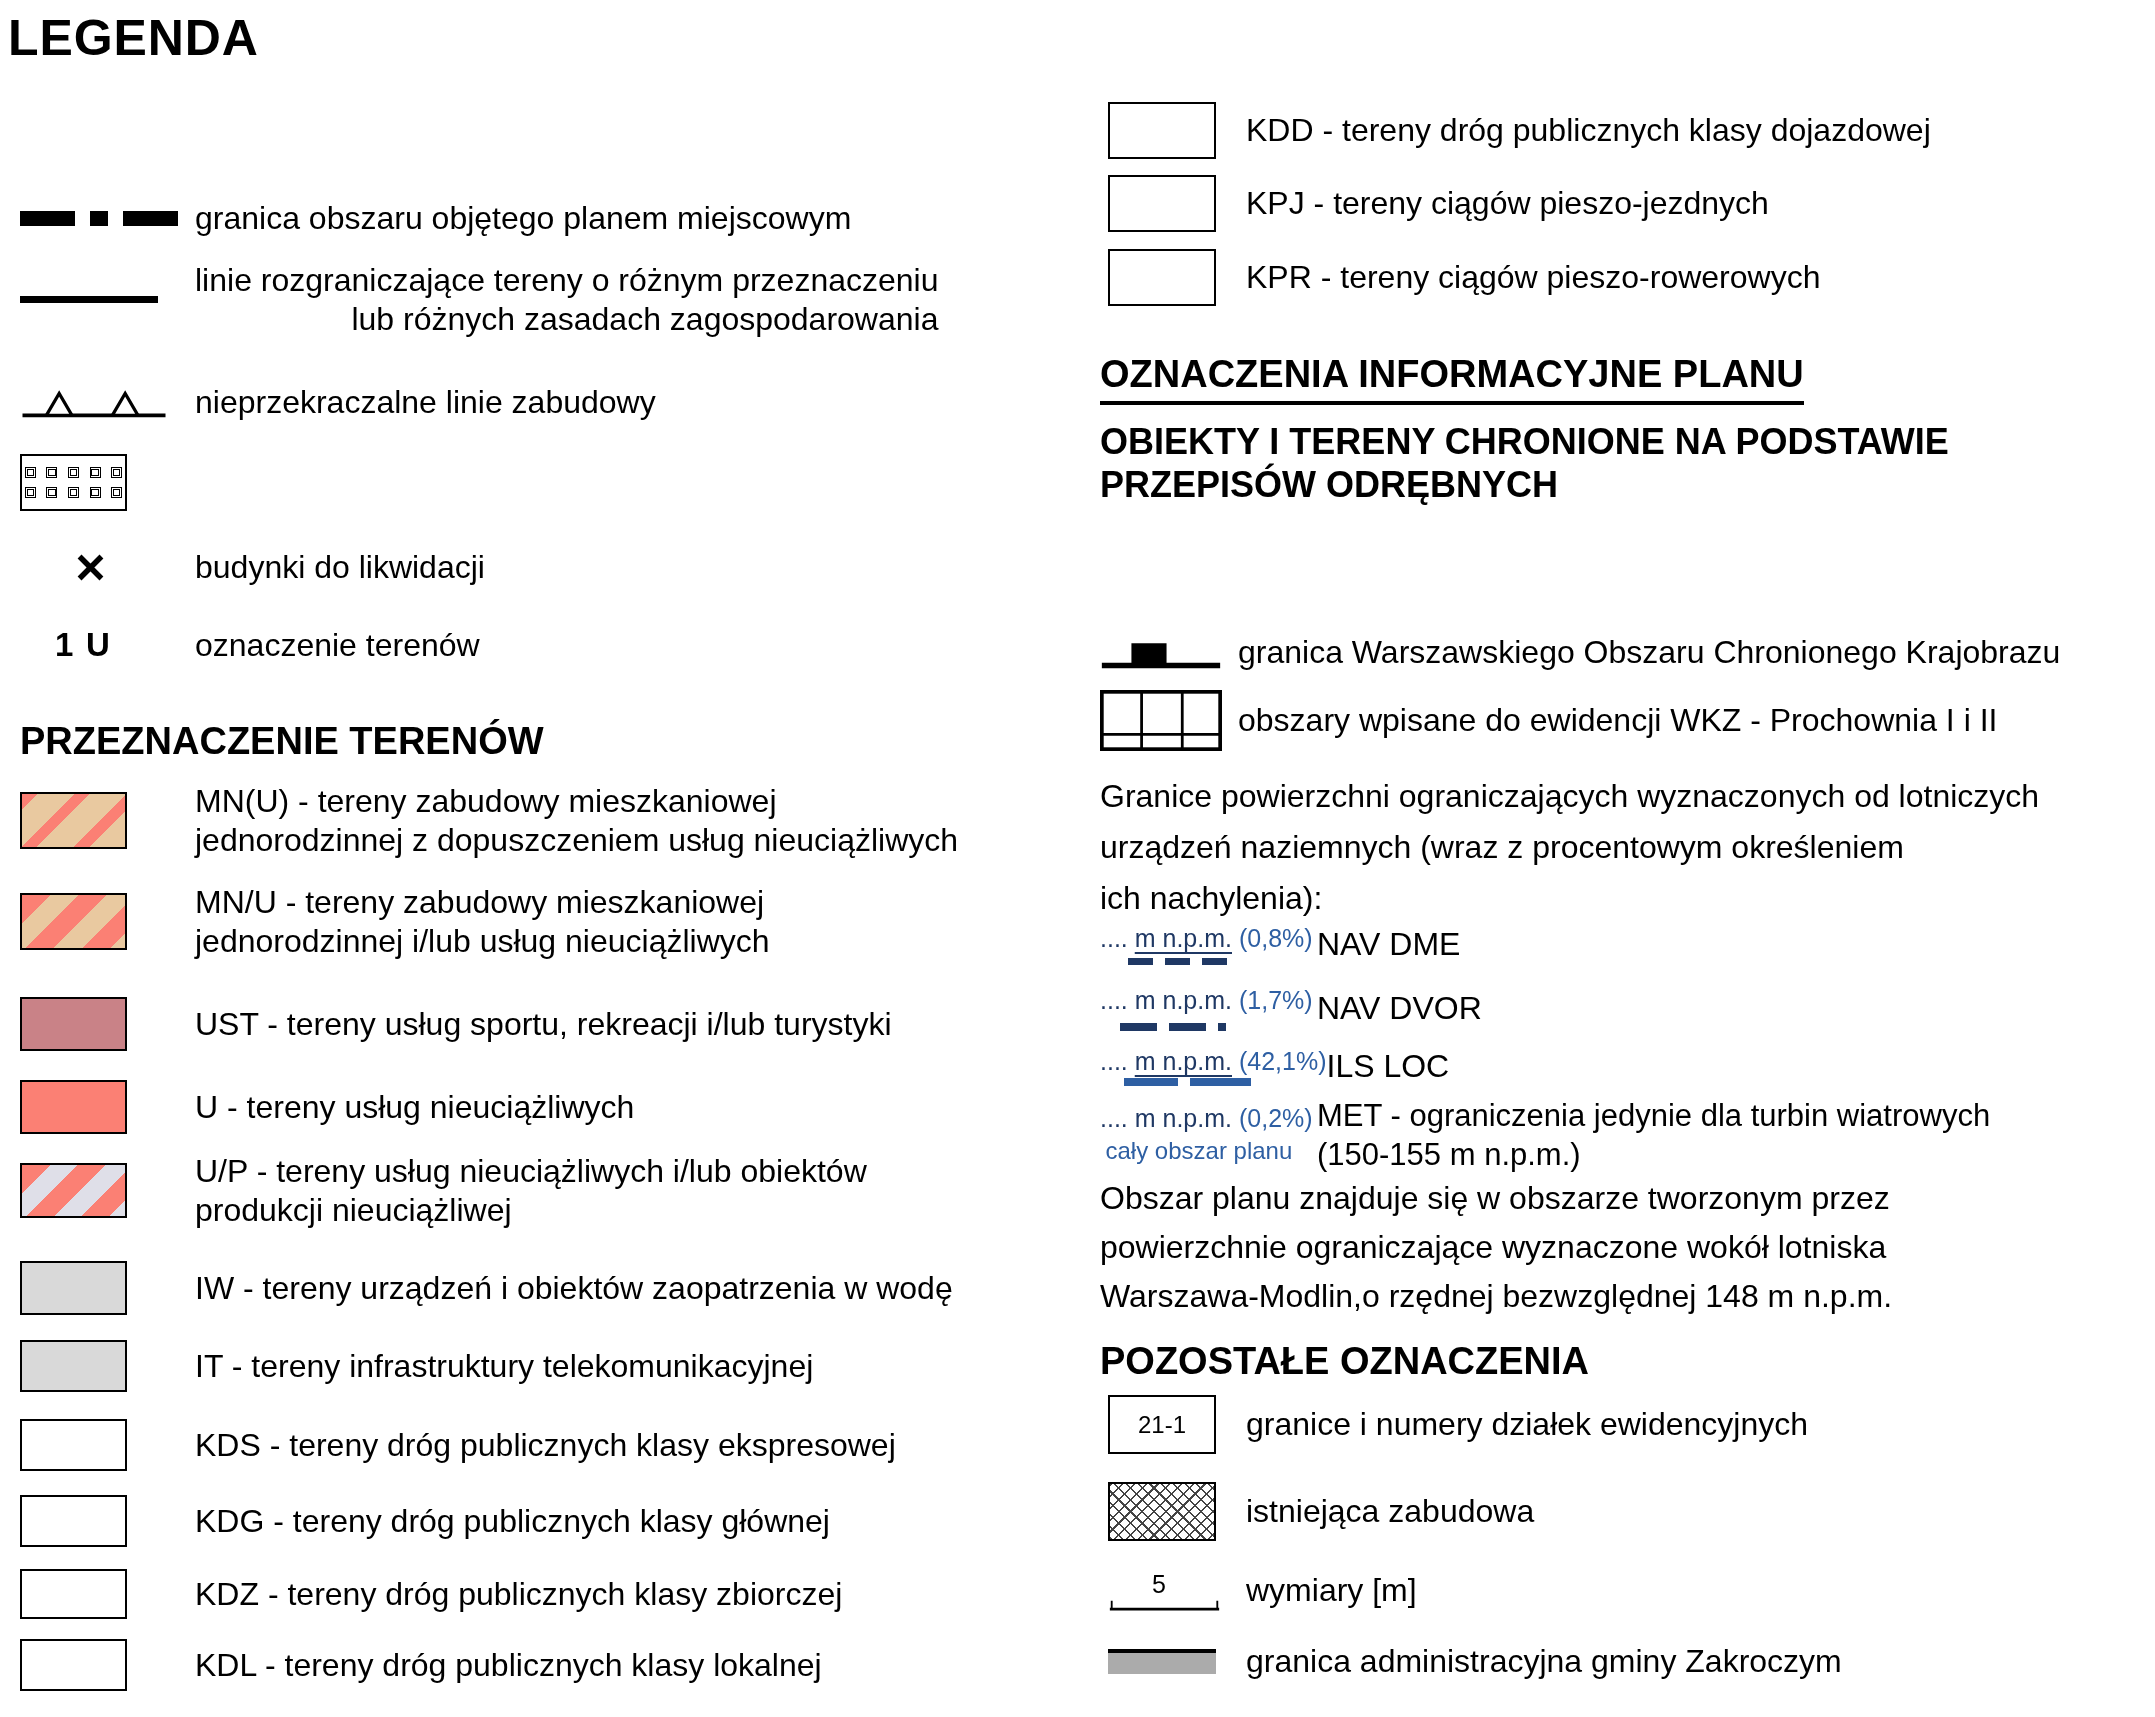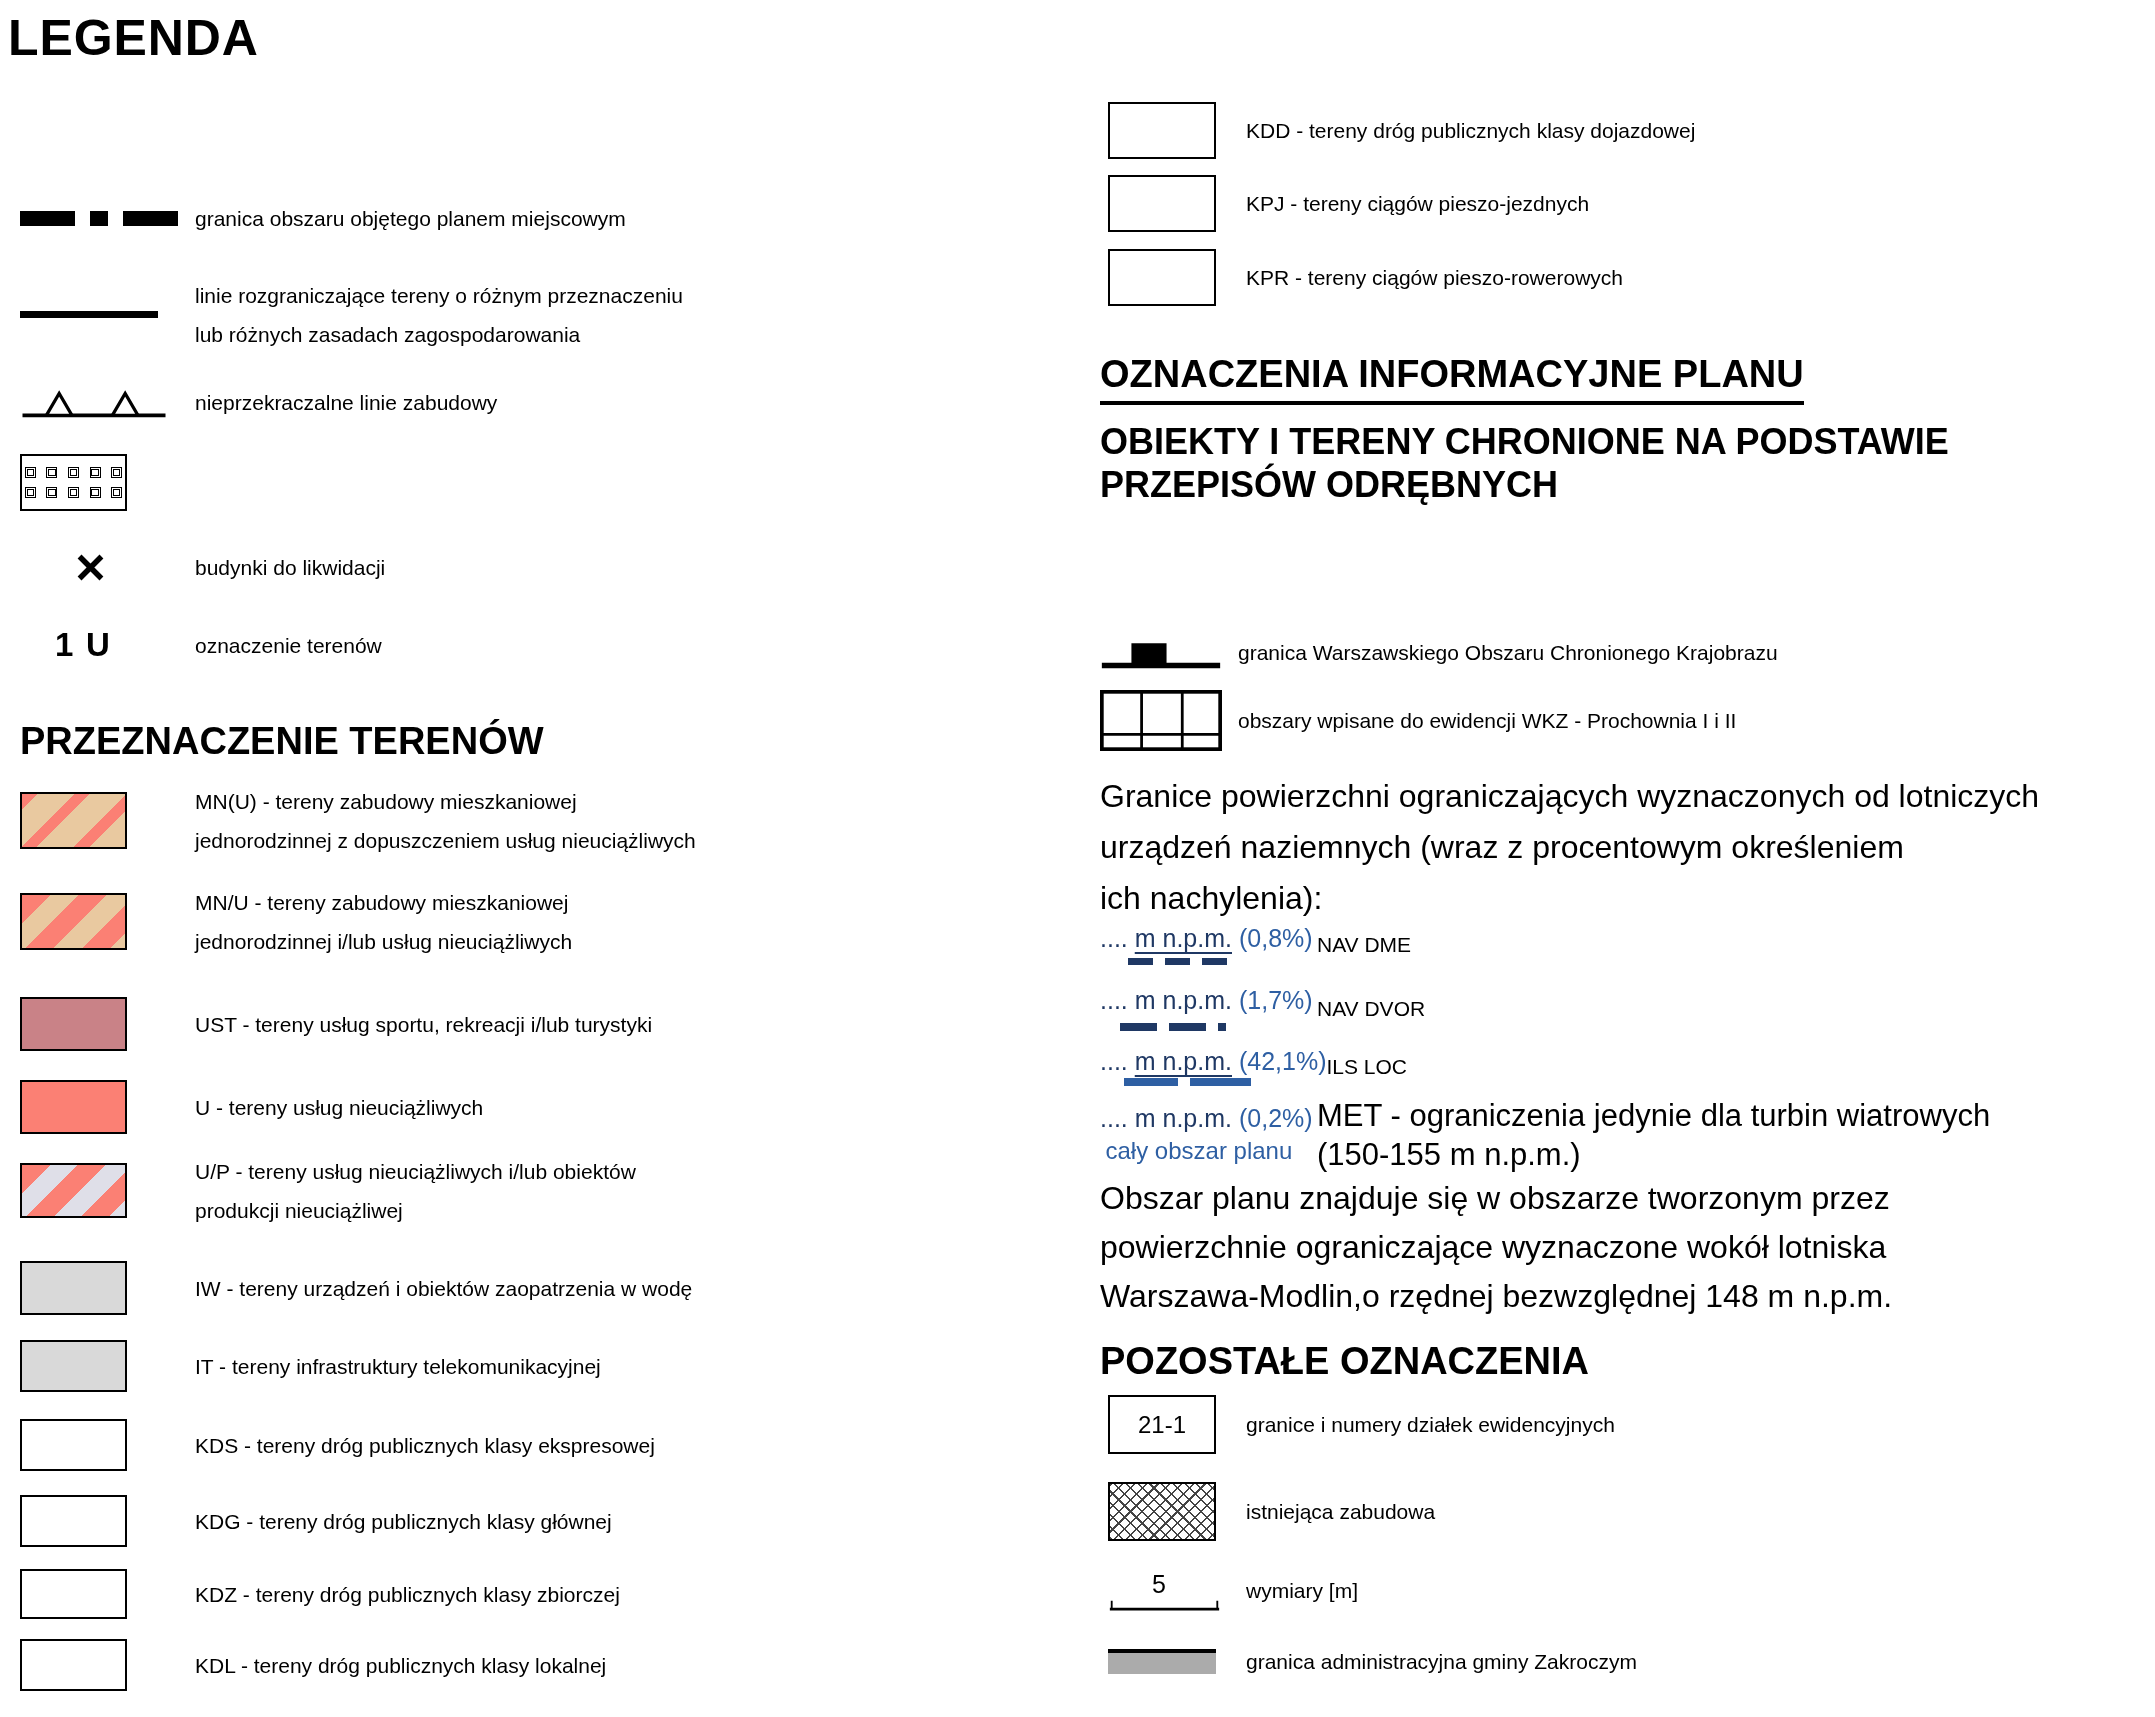--- a/index.html
+++ b/index.html
@@ -7,21 +7,21 @@
   #page {
     position:relative; width:2155px; height:1718px; background:#ffffff;
     font-family:"Liberation Sans", sans-serif; color:#000; overflow:hidden;
   }
   .abs { position:absolute; }
   .row { position:absolute; display:flex; align-items:center; }
   .rowL { left:20px; width:1048px; }
   .rowR { left:1108px; width:1048px; }
   .sym { flex:0 0 175px; display:flex; align-items:center; }
   .symR { flex:0 0 138px; display:flex; align-items:center; }
-  .lbl { font-size:21px; line-height:39px; color:#000; }
+  .lbl { font-size:32px; line-height:39px; color:#000; }
   .pre { white-space:pre-line; }
   .h-legend { font-size:50px; font-weight:bold; letter-spacing:0.9px; }
   .h-section { font-size:38px; font-weight:bold; }
   .h-underline { display:inline-block; border-bottom:4.6px solid #000; padding-bottom:4.6px; }
   .h-sub { font-size:36px; font-weight:bold; line-height:43px; }
 
   
   .plan-b { display:flex; gap:14.8px; align-items:center; }
   .plan-b i { display:block; height:15.7px; background:#000; }
   .pb-long { width:55px; } .pb-short { width:18.5px; }
@@ -74,21 +74,21 @@
     <div class="sym">
       <div class="plan-b">
           <i class="pb-long"></i>
           <i class="pb-short"></i>
           <i class="pb-long"></i>
         </div>
     </div>
     <div class="lbl">granica obszaru objętego planem miejscowym</div>
   </div>
 
-  <div class="row rowL" style="top:275px; height:79px;">
+  <div class="row rowL" style="top:260px; height:79px;text-align:right;">
     <div class="sym">
         <div class="solid-line"></div>
       </div>
     <div class="lbl pre">linie rozgraniczające tereny o różnym przeznaczeniu
 lub różnych zasadach zagospodarowania</div>
   </div>
 
   <div class="row rowL" style="top:378px; height:48px;">
     <div class="sym">
       <svg width="148" height="33" viewBox="0 0 160 36">

